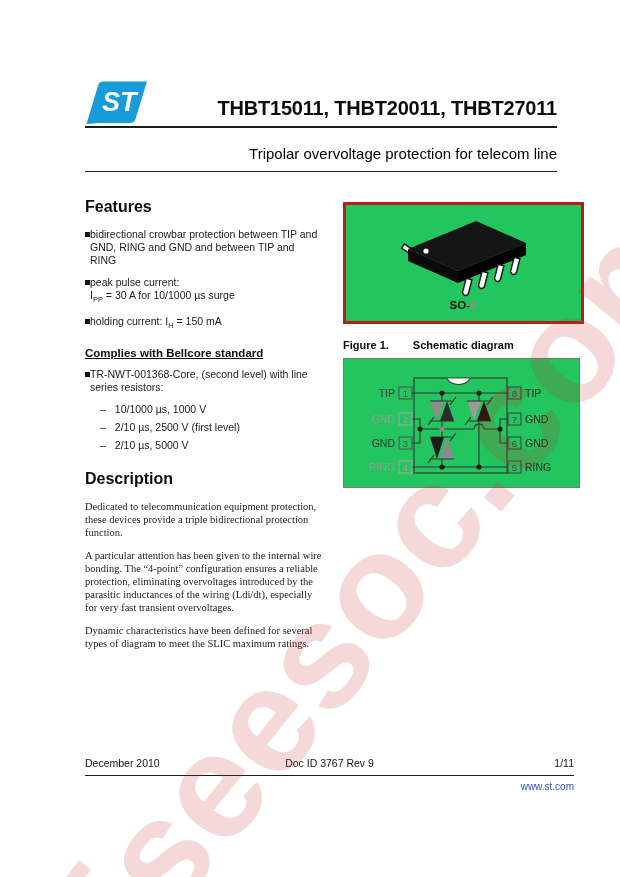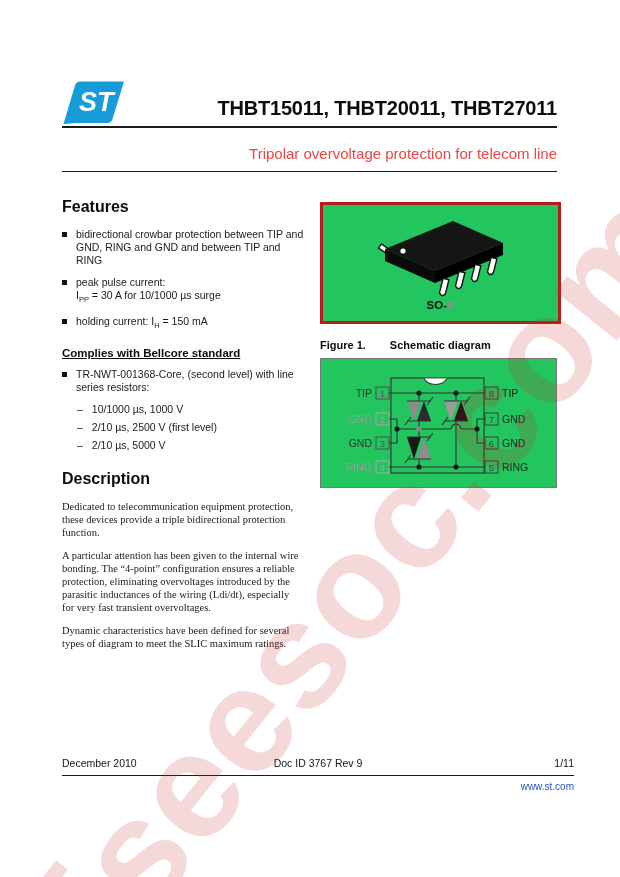--- a/index.html
+++ b/index.html
@@ -1,42 +1,42 @@
 <!DOCTYPE html>
 <html><head>
 <meta charset="utf-8">
 <style>
   html,body{margin:0;padding:0;}
   body{
     width:620px;height:877px;background:#ffffff;position:relative;overflow:hidden;
     font-family:"Liberation Sans", sans-serif;color:#1a1a1a;
   }
-  .page{position:absolute;inset:0;}
+  .page{position:absolute;inset:0;margin-left:23px;}
 
   
   .logo{position:absolute;left:62px;top:80px;width:64px;height:47px;}
   .doc-title{
     position:absolute;left:140px;right:63px;top:97px;text-align:right;
     font-size:20px;font-weight:bold;color:#0d0d0d;letter-spacing:-0.2px;
   }
   .rule-1{position:absolute;left:62px;right:63px;top:126px;border-top:2px solid #1c1c1c;}
   .doc-subtitle{
     position:absolute;left:62px;right:63px;top:145px;text-align:right;
-    font-size:15px;color:#ef4444;
+    font-size:15px;color:#000000;
   }
   .rule-2{position:absolute;left:62px;right:63px;top:171px;border-top:1.5px solid #1c1c1c;}
 
   
   .col-left{position:absolute;left:62px;top:192px;width:246px;}
   .col-right{position:absolute;left:320px;top:202px;width:237px;}
 
   .h-big{font-size:16px;font-weight:bold;color:#0d0d0d;margin:6px 0 12px;}
   .h-small{font-size:11.5px;font-weight:bold;color:#0d0d0d;margin:15px 0 9px;text-decoration:underline;}
 
-  .bullet-item{display:flex;gap:9px;font-size:10.5px;line-height:13px;margin:0 0 9px;}
+  .bullet-item{display:flex;gap:0;font-size:10.5px;line-height:13px;margin:0 0 9px;}
   .bullet-square{width:5px;height:5px;background:#111;margin-top:4px;flex:none;}
   .bullet-text{flex:1;max-width:232px;}
 
   .dash-item{display:flex;gap:9px;font-size:10.5px;line-height:13px;margin:0 0 5px 15px;}
   .dash{flex:none;}
 
   .para{font-size:10.5px;line-height:13px;margin:0 0 10px;max-width:238px;font-family:Liberation Serif, serif;}
 
   
   .pkg-box{width:235px;height:116px;border:3px solid #b91c1c;background:#22c55e;}

